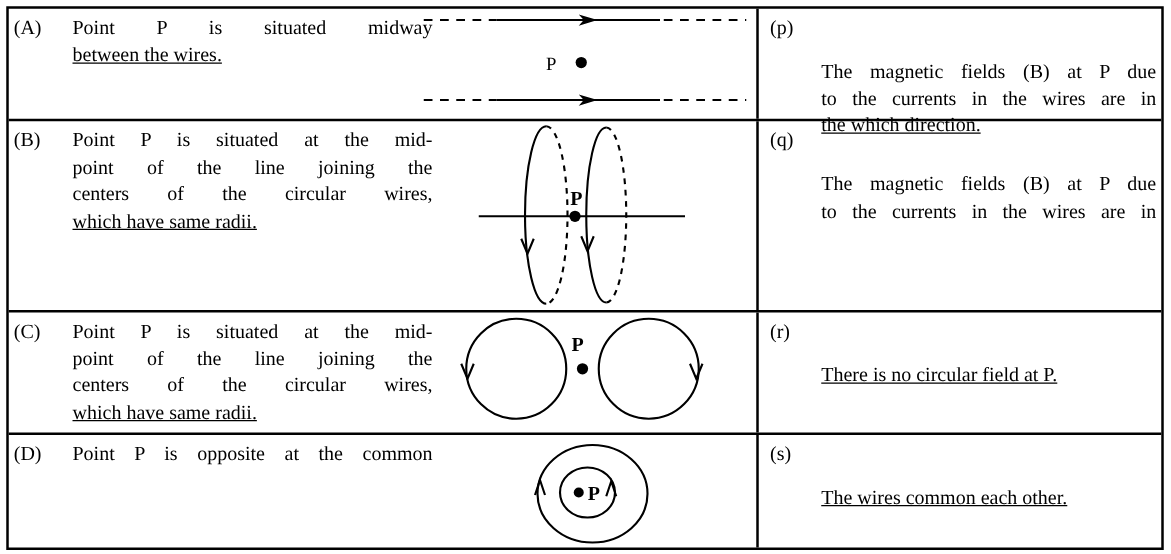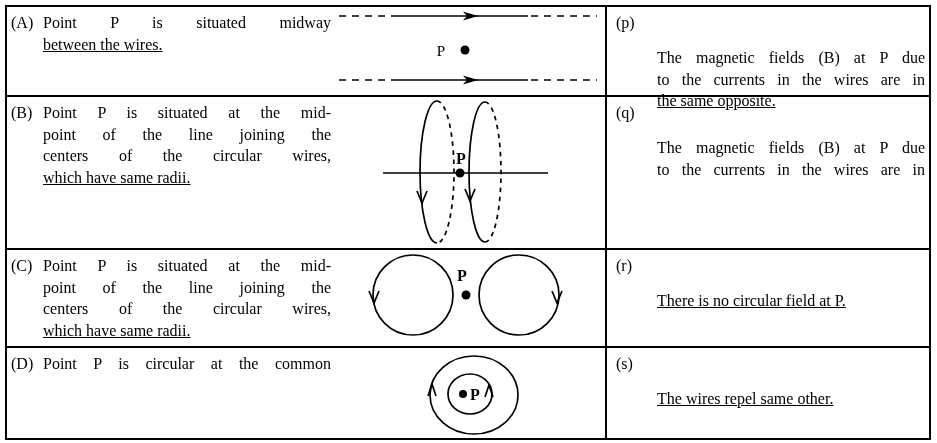--- a/index.html
+++ b/index.html
@@ -20,21 +20,21 @@
   .cell-right { flex:1 1 auto; position:relative; }
   .rA .cell-left, .rA .cell-right { height:88px; }
   .rB .cell-left, .rB .cell-right { height:151px; }
   .rC .cell-left, .rC .cell-right { height:96px; }
   .rD .cell-left, .rD .cell-right { height:90px; }
 
   .lbl { position:absolute; top:5px; font-size:16px; line-height:21.5px; }
   .cell-left .lbl { left:4px; }
   .cell-right .lbl { left:9px; }
   .txt { position:absolute; top:5px; font-size:16px; line-height:21.5px; }
-  .cell-left .txt { left:36px; width:288px; }
+  .cell-left .txt { left:51px; width:288px; }
   .cell-right .txt { left:50px; width:268px;margin-top:35px; }
   .tline { text-align:justify; text-align-last:justify; }
   .tline-last { text-align-last:left;text-decoration:underline; }
 
   svg.diag { position:absolute; top:0; }
   .diagA { left:330px; }
   .diagB { left:368px; }
   .diagC { left:356px; }
   .diagD { left:410px; }
   .stroke { stroke:#000; stroke-width:1.7; fill:none; }
@@ -66,21 +66,21 @@
         <path class="stroke dashed" d="M194,73 H260"></path>
         <text class="plabelA" x="104" y="49" text-anchor="middle">P</text>
         <circle cx="128" cy="43" r="4.5" fill="#000"></circle>
       </svg>
     </div>
     <div class="cell-right">
       <span class="lbl">(p)</span>
       <div class="txt">
           <div class="tline">The magnetic fields (B) at P due</div>
           <div class="tline">to the currents in the wires are in</div>
-          <div class="tline tline-last">the same opposite.</div>
+          <div class="tline tline-last">the which direction.</div>
         </div>
     </div>
   </div>
 
   <div class="mrow rB">
     <div class="cell-left">
       <span class="lbl">(B)</span>
       <div class="txt">
           <div class="tline">Point P is situated at the mid-</div>
           <div class="tline">point of the line joining the</div>
@@ -131,32 +131,32 @@
       <div class="txt">
           <div class="tline tline-last">There is no circular field at P.</div>
         </div>
     </div>
   </div>
 
   <div class="mrow rD">
     <div class="cell-left">
       <span class="lbl">(D)</span>
       <div class="txt">
-          <div class="tline">Point P is circular at the common</div>
+          <div class="tline">Point P is opposite at the common</div>
         </div>
       <svg class="diag diagD" width="120" height="90" viewBox="0 0 120 90">
         <ellipse class="stroke" cx="57" cy="47" rx="44" ry="39"></ellipse>
         <path class="stroke" d="M11,48 L15,36 L19,48"></path>
         <ellipse class="stroke" cx="53" cy="46" rx="22" ry="20"></ellipse>
         <path class="stroke" d="M68,49 L72,37 L76,49"></path>
         <circle cx="46" cy="46" r="4" fill="#000"></circle>
         <text class="plabel" x="58" y="52" text-anchor="middle">P</text>
       </svg>
     </div>
     <div class="cell-right">
       <span class="lbl">(s)</span>
       <div class="txt">
-          <div class="tline tline-last">The wires repel same other.</div>
+          <div class="tline tline-last">The wires common each other.</div>
         </div>
     </div>
   </div>
 
 </div>
 
 </body></html>

